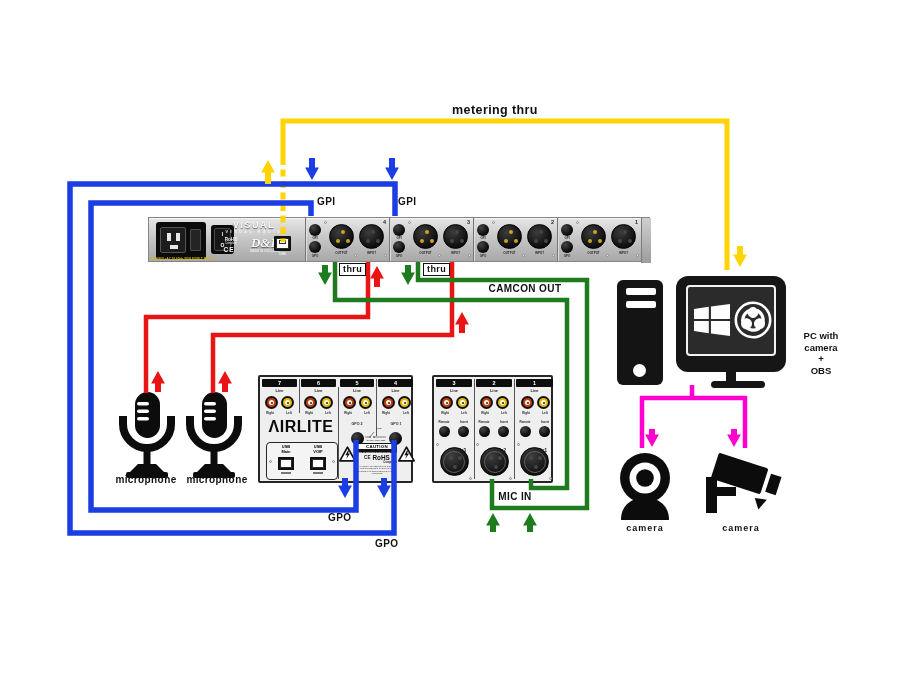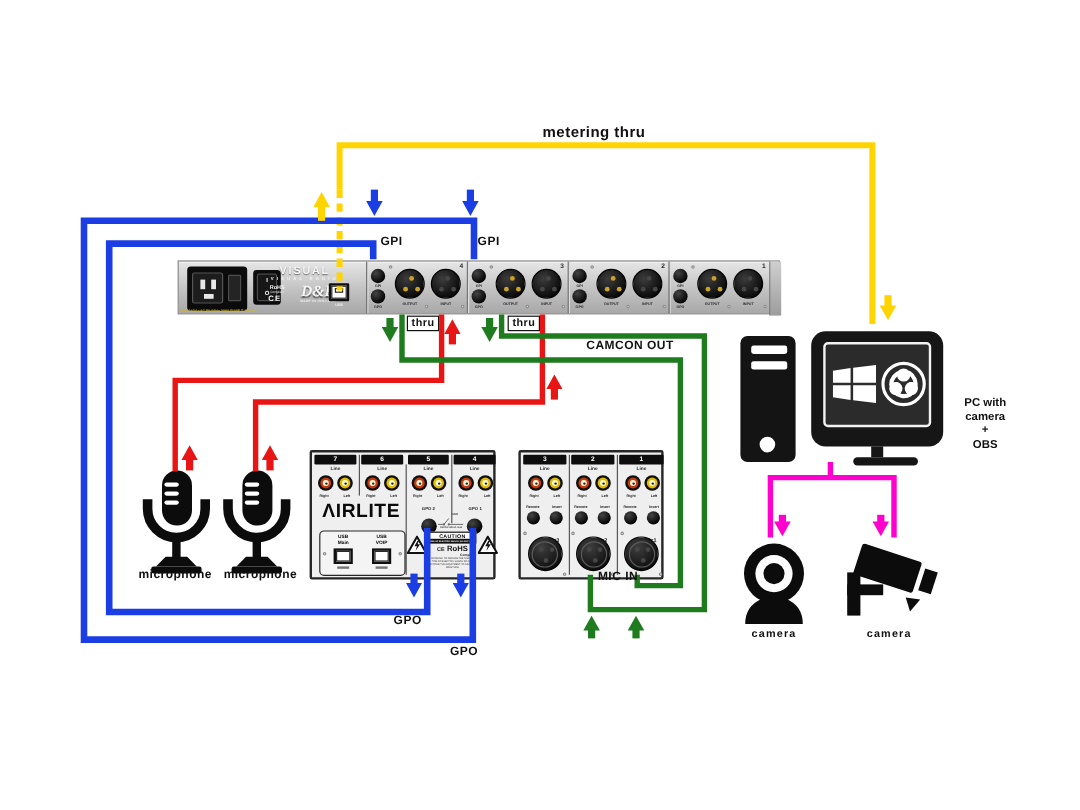--- a/index.html
+++ b/index.html
@@ -487,21 +487,21 @@
       <polygon points="60,40 72,38 67,50" fill="#0c0c0c"></polygon>
     </g>
   </svg>
 
   <div class="lbl ctr" style="left:430px;top:103px;width:130px;font-size:12.5px;">metering thru</div>
   <div class="lbl" style="left:317px;top:196px;font-size:10px;">GPI</div>
   <div class="lbl" style="left:398px;top:196px;font-size:10px;">GPI</div>
   <div class="lbl" style="left:339px;top:263px;font-size:9px;border:1.5px solid #111;background:#fff;padding:0 3px;line-height:11px;">thru</div>
   <div class="lbl" style="left:423px;top:263px;font-size:9px;border:1.5px solid #111;background:#fff;padding:0 3px;line-height:11px;">thru</div>
   <div class="lbl ctr" style="left:475px;top:283px;width:100px;font-size:10px;">CAMCON OUT</div>
-  <div class="lbl ctr" style="left:480px;top:475px;width:70px;font-size:10px;">MIC IN</div>
+  <div class="lbl ctr" style="left:480px;top:491px;width:70px;font-size:10px;">MIC IN</div>
   <div class="lbl" style="left:328px;top:512px;font-size:10px;">GPO</div>
   <div class="lbl" style="left:375px;top:538px;font-size:10px;">GPO</div>
   <div class="lbl ctr" style="left:105px;top:474px;width:82px;font-size:10px;">microphone</div>
   <div class="lbl ctr" style="left:176px;top:474px;width:82px;font-size:10px;">microphone</div>
   <div class="lbl ctr" style="left:614px;top:523px;width:62px;font-size:9px;letter-spacing:1px;">camera</div>
   <div class="lbl ctr" style="left:710px;top:523px;width:62px;font-size:9px;letter-spacing:1px;">camera</div>
 
   <svg id="wires" width="900" height="675" viewBox="0 0 900 675">
     <defs>
       <marker id="ah-y" viewBox="0 0 10 10" refX="4" refY="5" markerWidth="2.3" markerHeight="2.3" orient="auto">

